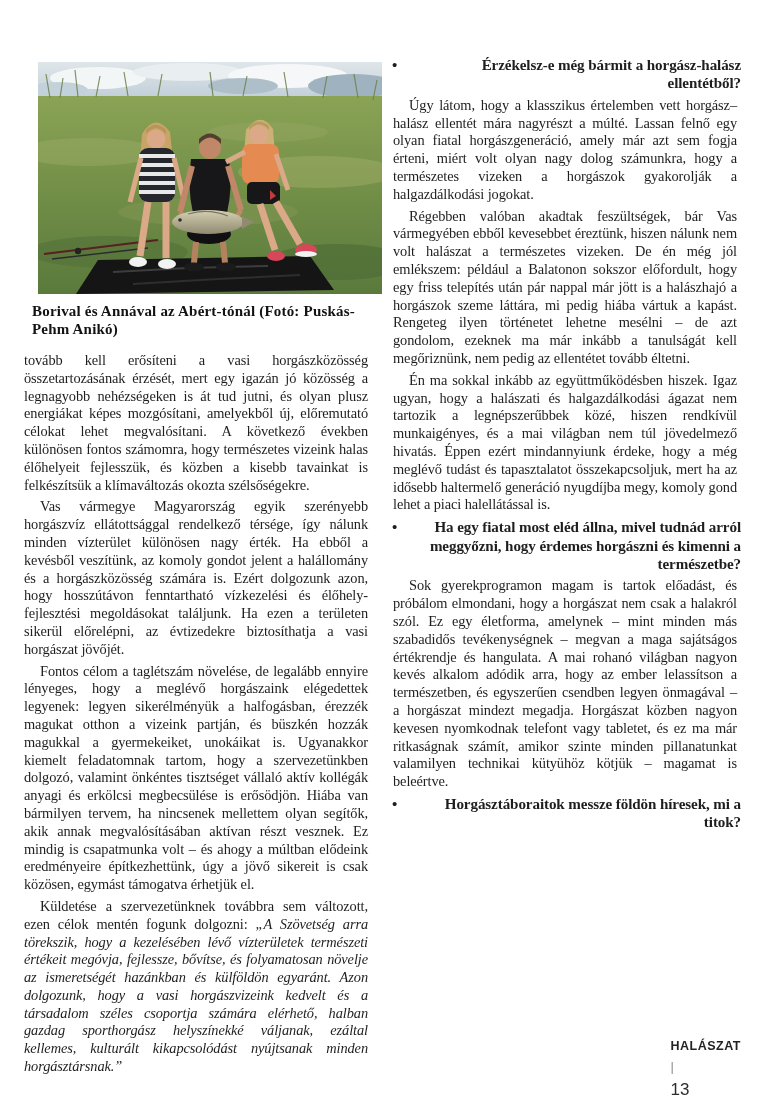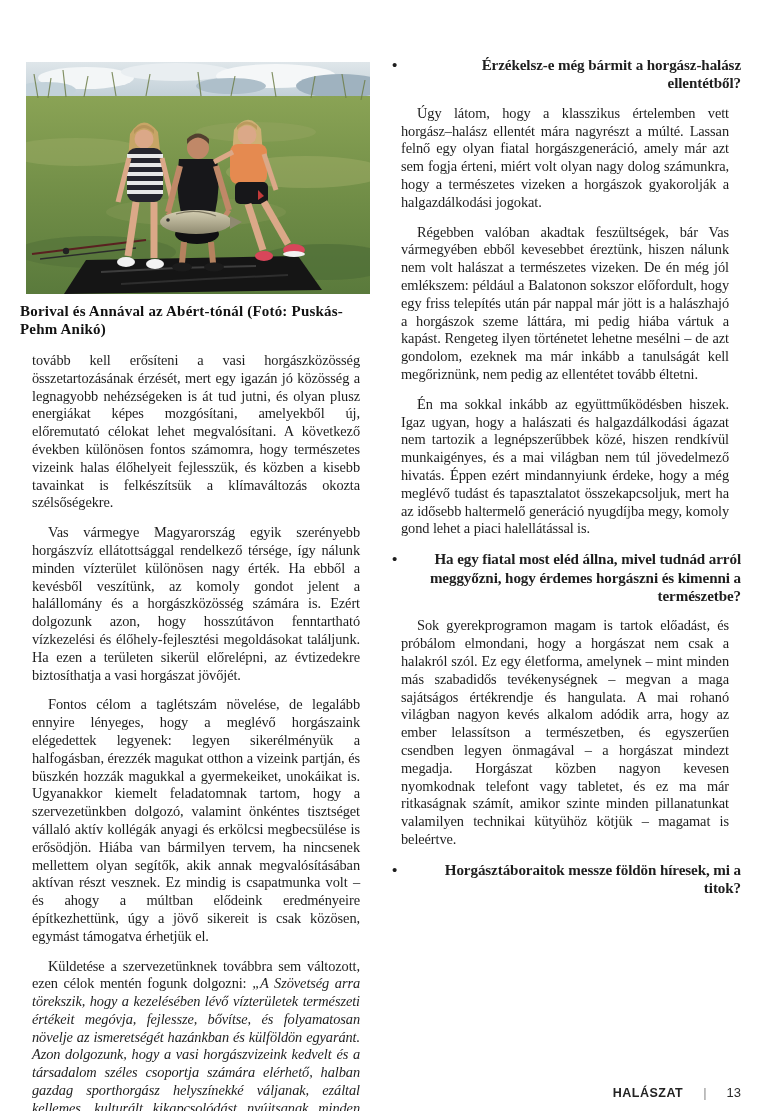--- a/index.html
+++ b/index.html
@@ -10,60 +10,61 @@
     overflow:hidden;
     font-family:"Liberation Serif", serif;
     color:#1e1e1e;
   }
   .columns{
     position:absolute;top:56px;left:20px;
     display:flex;gap:17px;
   }
   .col{width:352px;}
   
-  figure.photo{margin:6px 0 0 0;}
+  figure.photo{margin:6px 0 0 12px;}
   .photo-frame{
     width:344px;height:232px;margin-left:6px;
     overflow:hidden;background:#7d9750;
   }
   .photo-frame svg{display:block;width:100%;height:100%;}
   figcaption{
     font-weight:bold;font-size:15px;line-height:17.5px;
     letter-spacing:.2px;color:#121212;
     margin:9px 0 14px 0;
   }
   
   .body-text p{
-    margin:12px;
+    margin:4px;
     font-size:14.4px;line-height:17.8px;
     text-align:justify;
     text-indent:16px;
     letter-spacing:-0.1px;
   }
   .body-text p.no-indent{text-indent:0;}
   .quote{font-style:italic;}
   
   .question{
     display:flex;
     font-weight:bold;
     font-size:15.1px;line-height:18.4px;
     letter-spacing:-0.1px;
     margin:0;
   }
   .q-bullet{flex:none;width:19px;padding-left:3px;box-sizing:border-box;}
   .q-text{flex:1;text-align:right;}
   
   .footer{
     position:absolute;right:19px;bottom:11px;
-    display:flex;align-items:baseline;gap:20px;
+    display:flex;align-items:baseline;gap:6px;
     font-family:"Liberation Sans", sans-serif;
+    flex-direction:column;
   }
   .footer .mag{font-weight:bold;font-size:12.5px;letter-spacing:.5px;color:#232323;}
   .footer .sep{font-size:13px;color:#8d8d8d;font-weight:400;}
-  .footer .pnum{font-size:13px;color:#2c2c2c;}
+  .footer .pnum{font-size:17px;color:#2c2c2c;}
 </style>
 </head>
 <body>
 
 <div class="page">
 
   <div class="columns">
 
     <div class="col">
 

